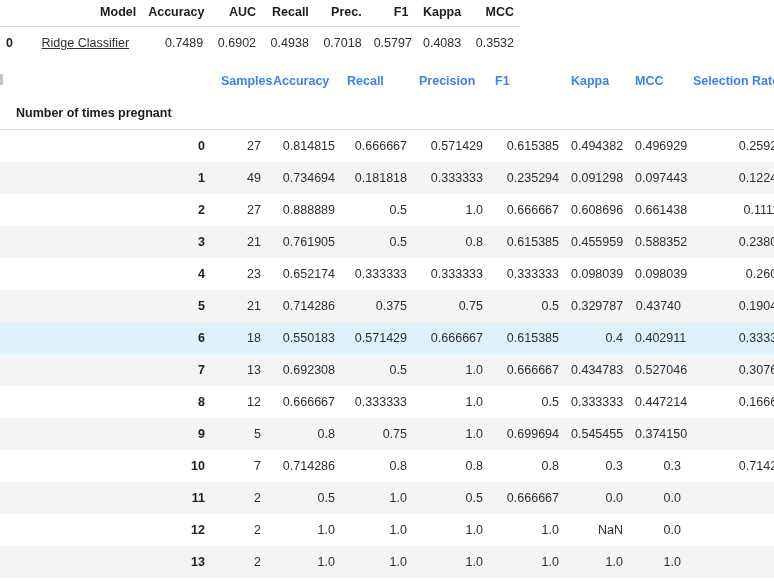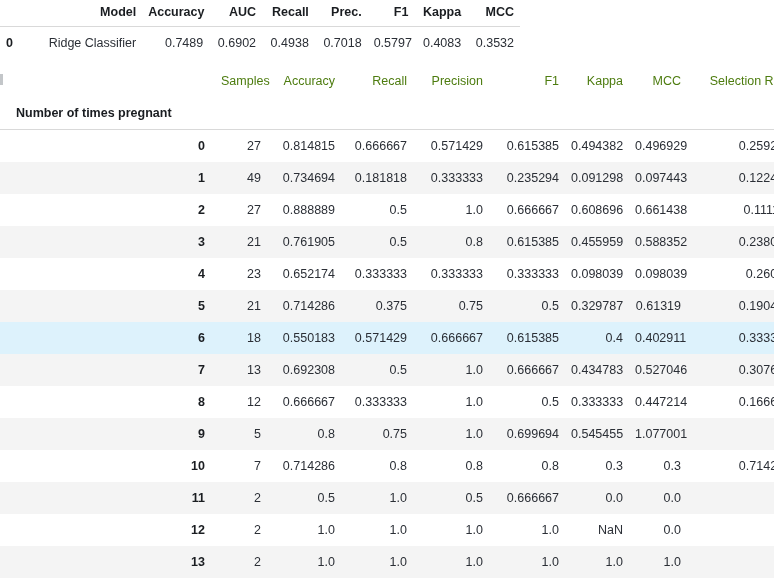--- a/index.html
+++ b/index.html
@@ -63,48 +63,49 @@
     padding-top: 9px;
     padding-bottom: 9px;
     color: #2b2f36;
   }
   #top-table tbody td.row-index {
     font-weight: bold;
     text-align: left;
     color: #1a1d21;
   }
   #top-table tbody td.model-name {
-    text-align: right;
+    text-align: center;
     padding-left: 10px;
+    text-decoration: underline;
   }
 
   
   .tw-model { width: 116px; }
   .tw-acc   { width: 66px; }
   .tw-auc   { width: 52px; }
   .tw-rec   { width: 52px; }
   .tw-prec  { width: 52px; }
   .tw-f1    { width: 46px; }
   .tw-kap   { width: 52px; }
   .tw-mcc   { width: 52px; }
 
   
   #bottom-table-wrap {
     position: absolute;
     left: 0;
     top: 64px;
     width: 774px;
   }
   #bottom-table thead th {
-    font-weight: normal;
-    text-align: right;
+    font-weight: bold;
+    text-align: left;
     font-size: 12.5px;
     padding-top: 10px;
     padding-bottom: 10px;
-    color: #4d7c0f;
+    color: #3b82f6;
   }
   #bottom-table th.group-label-cell {
     text-align: left;
     font-weight: bold;
     padding-top: 8px;
     padding-bottom: 9px;
     padding-left: 16px;
     font-size: 12.5px;
     color: #1a1d21;
   }
@@ -285,21 +286,21 @@
           <td>0.26087</td>
         </tr>
         <tr class="striped">
           <td class="row-index">5</td>
           <td>21</td>
           <td>0.714286</td>
           <td>0.375</td>
           <td>0.75</td>
           <td>0.5</td>
           <td>0.329787</td>
-          <td>0.61319</td>
+          <td>0.43740</td>
           <td>0.190476</td>
         </tr>
         <tr class="highlighted">
           <td class="row-index">6</td>
           <td>18</td>
           <td>0.550183</td>
           <td>0.571429</td>
           <td>0.666667</td>
           <td>0.615385</td>
           <td>0.4</td>
@@ -329,21 +330,21 @@
           <td>0.166667</td>
         </tr>
         <tr class="striped">
           <td class="row-index">9</td>
           <td>5</td>
           <td>0.8</td>
           <td>0.75</td>
           <td>1.0</td>
           <td>0.699694</td>
           <td>0.545455</td>
-          <td>1.077001</td>
+          <td>0.374150</td>
           <td>0.6</td>
         </tr>
         <tr>
           <td class="row-index">10</td>
           <td>7</td>
           <td>0.714286</td>
           <td>0.8</td>
           <td>0.8</td>
           <td>0.8</td>
           <td>0.3</td>

